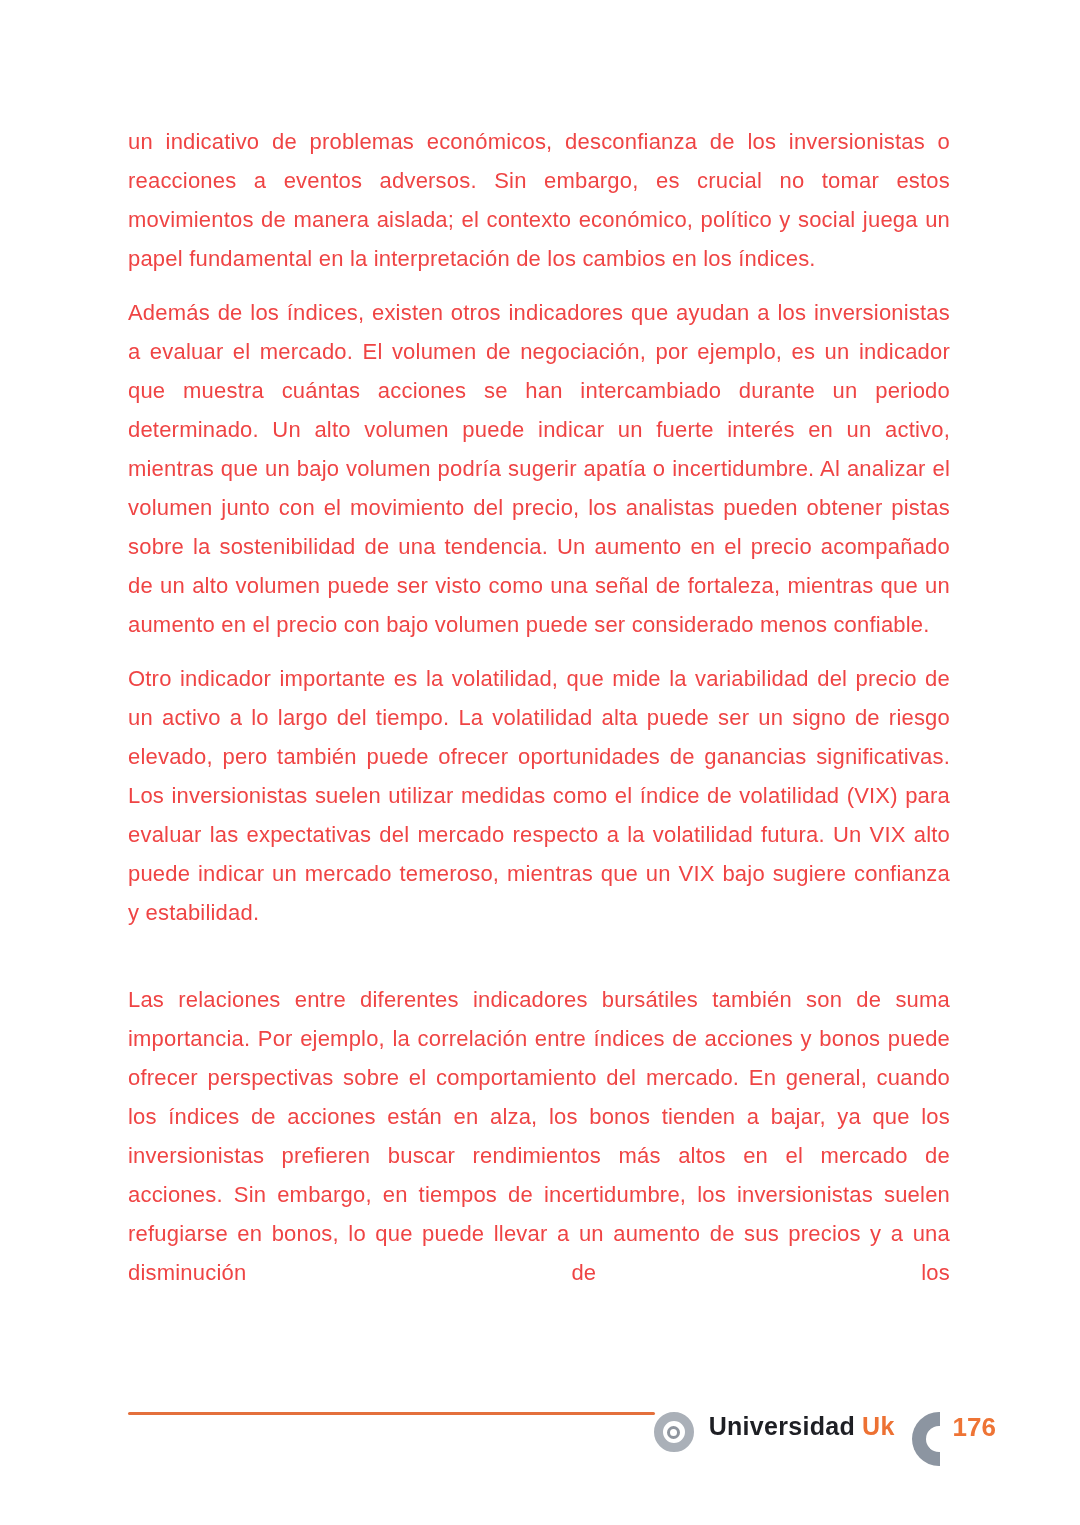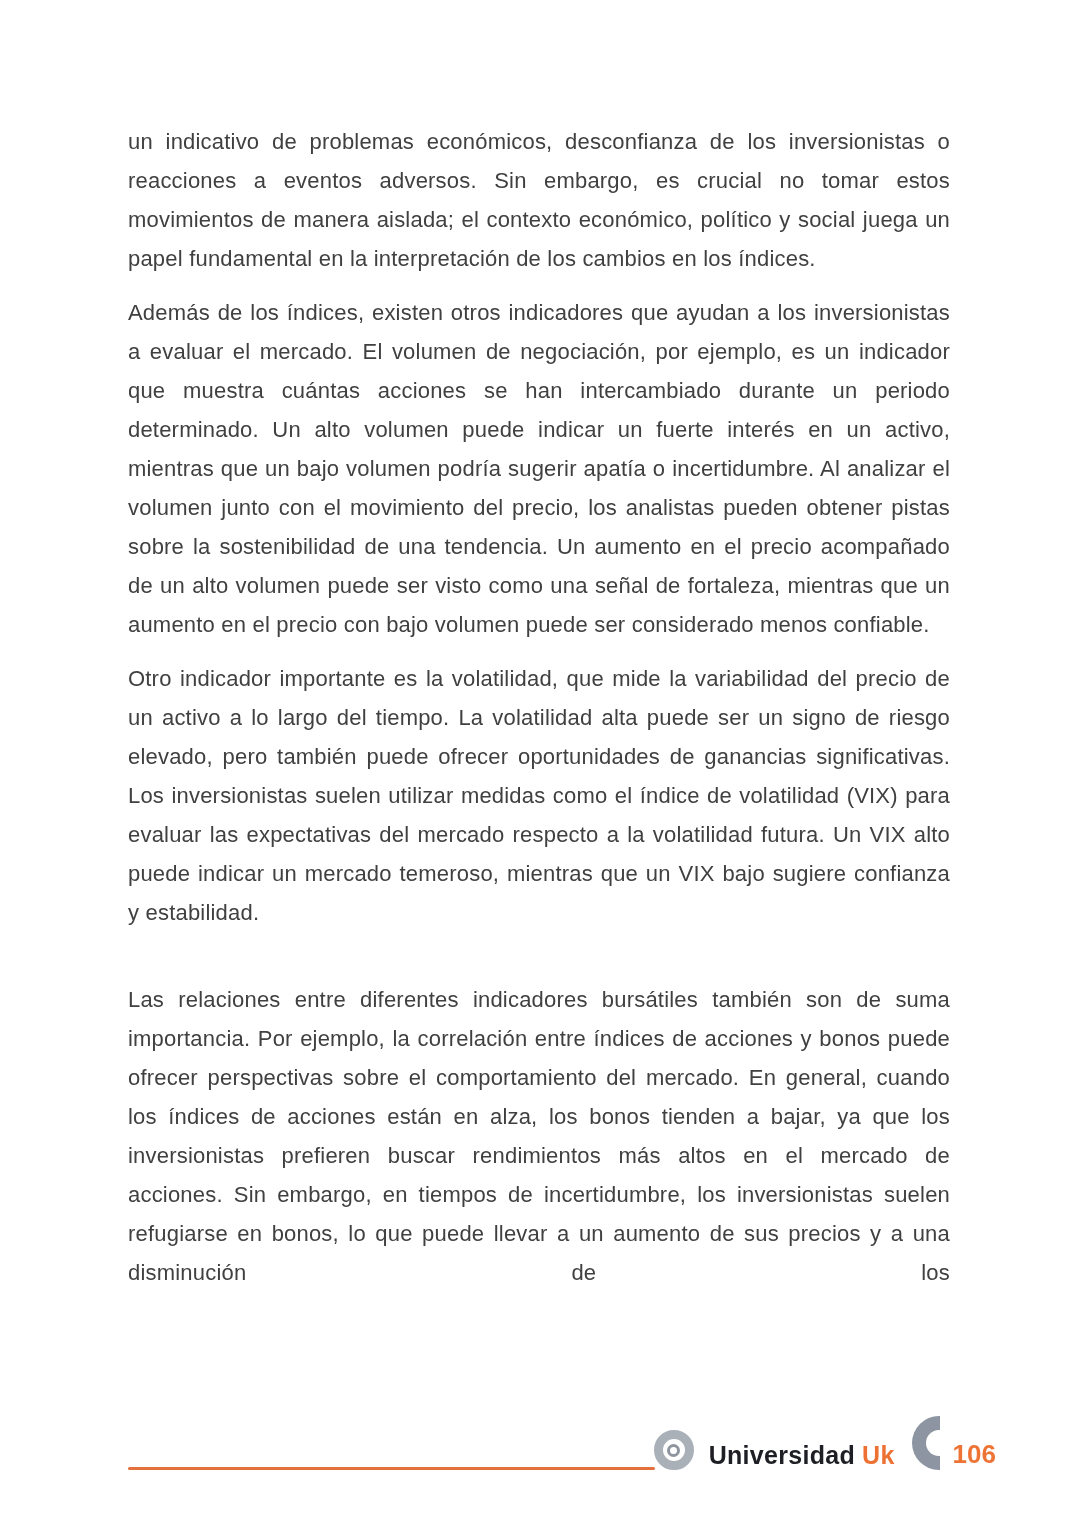--- a/index.html
+++ b/index.html
@@ -19,35 +19,35 @@
     position: absolute;
     left: 128px;
     right: 130px;
     top: 122px;
   }
   .body-par {
     margin: 0 0 15px 0;
     font-size: 22px;
     line-height: 39px;
     letter-spacing: 0.2px;
-    color: #404040;
+    color: #ef4444;
     text-align: justify;
   }
   .body-par.justify-last {
     text-align-last: justify;
     margin-top: 48px;
   }
   .footer {
     position: absolute;
     left: 128px;
     right: 84px;
     top: 1412px;
     height: 58px;
     display: flex;
-    align-items: flex-end;
+    align-items: flex-start;
   }
   .footer-rule {
     flex: 1;
     height: 3px;
     background: #e4703c;
     border-radius: 2px;
   }
   .target-icon {
     width: 40px;
     height: 40px;
@@ -114,16 +114,16 @@
 
   <div class="footer">
     <div class="footer-rule"></div>
     <div class="target-icon">
       <div class="target-dot"></div>
     </div>
     <div class="brand">
       <span>Universidad</span><span class="brand-suffix">Uk</span>
     </div>
     <div class="crescent-icon"></div>
-    <div class="page-number">106</div>
+    <div class="page-number">176</div>
   </div>
 
 </div>
 
 </body></html>

